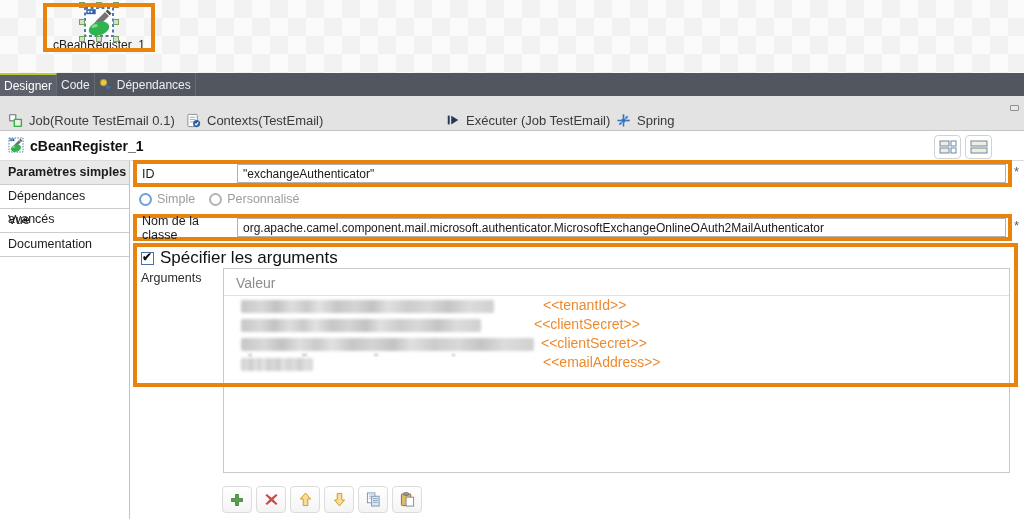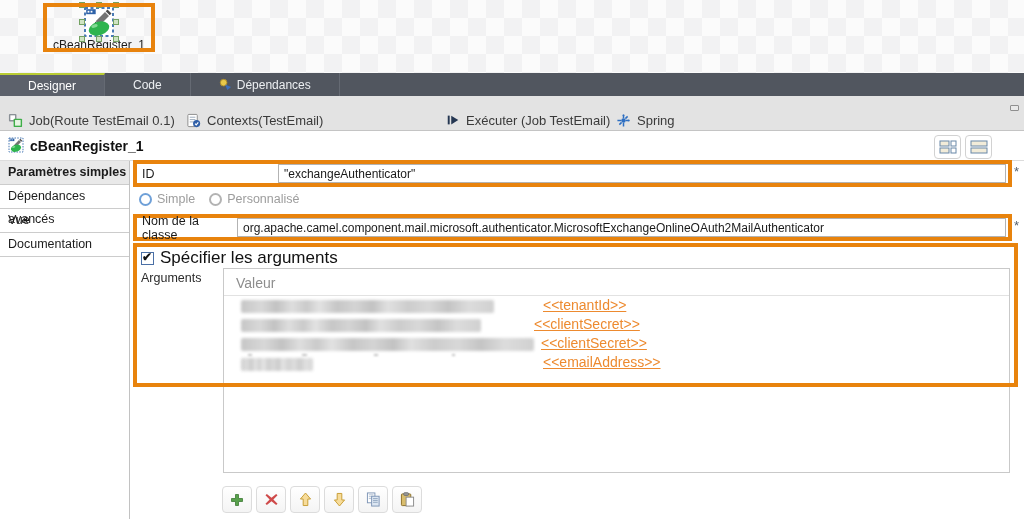--- a/index.html
+++ b/index.html
@@ -14,21 +14,21 @@
   .annot { position:absolute; border:4px solid #e8830d; pointer-events:none; z-index:10; }
   .annot-node { left:43px; top:3px; width:112px; height:49px; }
   .node-icon-wrap { position:absolute; left:83px; top:6px; width:32px; height:32px; }
   .handle { position:absolute; width:6px; height:6px; background:#cfe3c3; border:1px solid #74a263; z-index:3; }
   .node-label { position:absolute; left:43px; top:38px; width:112px; text-align:center;
     font-size:12px; color:#1c1c1c; }
 
   
   .vtabs { position:absolute; left:0; top:73px; width:1024px; height:23px; background:#51565f;
     display:flex; align-items:stretch; }
-  .vtab { display:flex; align-items:center; gap:5px; padding:0 28px; font-size:12px; color:#eceff2;
+  .vtab { display:flex; align-items:center; gap:5px; padding:0 4px; font-size:12px; color:#eceff2;
     border-right:1px solid #656a73; cursor:default; }
   .vtab.active { background:#5c616b; border-top:2px solid #b9cc33; color:#fff; }
 
   
   .ptabs { position:absolute; left:0; top:96px; width:1024px; height:35px; background:#e3e3e3;
     border-bottom:1px solid #c4c4c4; }
   .ptab { position:absolute; top:0; height:48px; display:flex; align-items:center; gap:6px;
     font-size:13px; color:#3a3a3a; }
   .ptab.active { top:3px; height:32px; background:#fff; border:1px solid #c9c9c9; border-bottom:none;
     border-radius:3px 3px 0 0; padding:0 10px; z-index:2; }
@@ -46,21 +46,21 @@
   .content-sep { position:absolute; left:0; top:160px; width:1024px; height:1px; background:#dcdcdc; }
   .side-rail { position:absolute; left:129px; top:161px; width:1px; height:358px; background:#c2c2c2; }
   .sidebar { position:absolute; left:0; top:161px; width:129px; }
   .side-item { height:24px; line-height:23px; padding-left:8px; font-size:12.5px; color:#1c1c1c;
     border-bottom:1px solid #cccccc; background:#fff; cursor:default; }
   .side-item.selected { background:#e9e9e9; font-weight:bold; }
 
   
   .form-row { position:absolute; left:133px; width:879px; height:27px; border:4px solid #e8830d;
     background:#fff; display:flex; align-items:center; }
-  .row-id { top:160px;gap:41px; } .row-class { top:214px; }
+  .row-id { top:160px; } .row-class { top:214px; }
   .cell-label { width:100px; padding-left:5px; font-size:12.5px; color:#1a1a1a; flex:none; }
   .cell-input { flex:1; height:19px; margin-right:2px; border:1px solid #b3b3b3; background:#fff;
     font-family:"Liberation Sans", sans-serif; font-size:12px; color:#1a1a1a; padding:0 5px; outline:none; }
   .req { position:absolute; left:1014px; font-size:13px; color:#55616e; }
   .req-id { top:164px; } .req-class { top:218px; }
 
   .radio-row { position:absolute; left:139px; top:192px; display:flex; align-items:center; gap:14px; }
   .radio { display:flex; align-items:center; gap:5px; font-size:12.5px; color:#9d9d9d; }
   .radio-circle { width:13px; height:13px; border-radius:50%; background:#fff; border:2px solid #b3b3b3; }
   .radio-circle.blue { border-color:#6fa0d8; }
@@ -75,21 +75,21 @@
   
   .args-table { position:absolute; left:223px; top:268px; width:787px; height:205px;
     border:1px solid #c9c9c9; background:#fff; }
   .args-head { position:absolute; left:12px; top:6px; font-size:14px; color:#8d8d8d; }
   .args-head-sep { position:absolute; left:0; top:26px; width:100%; height:1px; background:#e2e2e2; }
   .blur-bar { position:absolute; left:17px; height:13px; border-radius:2px; filter:blur(1.8px);
     background-image:linear-gradient(90deg,#c6c6c6 0%,#d8d8d8 8%,#c2c2c2 14%,#dedede 20%,#cacaca 26%,
       #e2e2e2 31%,#c6c6c6 38%,#d4d4d4 45%,#c2c2c2 52%,#e0e0e0 58%,#cccccc 66%,#d8d8d8 74%,
       #c4c4c4 82%,#dcdcdc 90%,#d0d0d0 100%); }
   .blur-mark { position:absolute; height:2px; background:#c0c0c0; filter:blur(1px); }
-  .arg-annot { position:absolute; font-size:14px; color:#ed8a2f;text-decoration:underline; }
+  .arg-annot { position:absolute; font-size:14px; color:#ed8a2f; }
 
   
   .tbl-toolbar { position:absolute; left:222px; top:486px; display:flex; gap:4px; }
   .tool-btn { width:30px; height:27px; background:linear-gradient(#ffffff,#f4f4f4);
     border:1px solid #dcdcdc; border-radius:4px; display:flex; align-items:center; justify-content:center; }
 
   svg { display:block; }
 </style>
 </head>
 <body>

